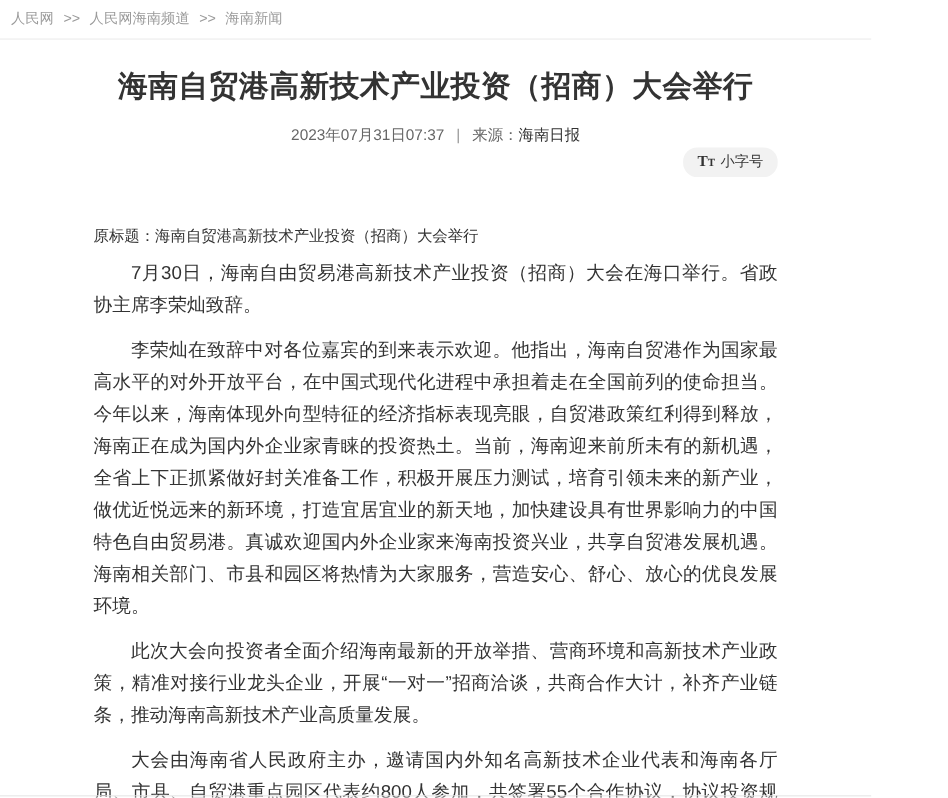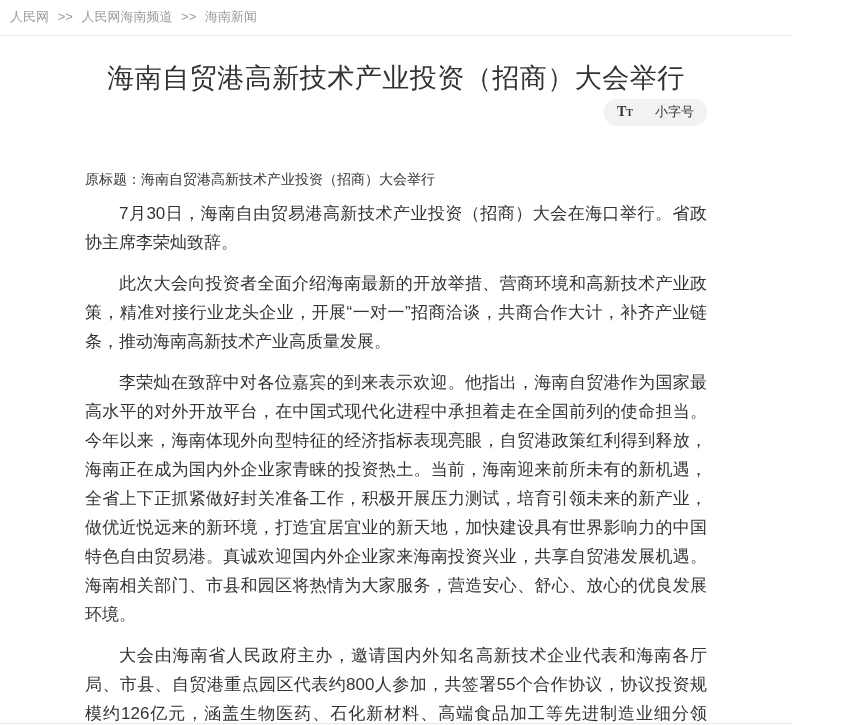--- a/index.html
+++ b/index.html
@@ -25,21 +25,21 @@
   }
   .breadcrumb .sep { margin: 0 5px; color: #9b9b9b; }
 
   
   .article { width: 622px; margin: 0 auto; }
 
   .article-title {
     margin-top: 24px;
     font-size: 27px;
     line-height: 37px;
-    font-weight: 400;
+    font-weight: 700;
     color: #333;
     text-align: center;
     letter-spacing: 0.5px;
   }
   .article-subtitle {
     margin-top: 9px;
     font-size: 14px;
     line-height: 20px;
     color: #666;
     text-align: center;
@@ -51,21 +51,21 @@
     color: #666;
     text-align: center;
   }
   .article-meta .meta-sep { margin: 0 7px; color: #999; }
   .article-meta .source-link { color: #333; text-decoration: none; cursor: pointer; }
 
   .toolbar { text-align: right; height: 26px; margin-top: 2px; }
   .font-size-btn {
     display: inline-flex;
     align-items: center;
-    gap: 22px;
+    gap: 5px;
     background: #f2f2f2;
     border: none;
     border-radius: 13px;
     padding: 4px 13px 5px;
     font-size: 13px;
     color: #333;
     font-family: inherit;
     cursor: pointer;
   }
   .tt-icon {
@@ -111,33 +111,38 @@
     <a>人民网海南频道</a>
     <span class="sep">&gt;&gt;</span>
     <a>海南新闻</a>
   </div>
 
   <div class="article">
 
     <h1 class="article-title">海南自贸港高新技术产业投资（招商）大会举行</h1>
 
 
+    <div class="article-meta">
+      <span>2023年07月31日07:37</span>
+      <span class="meta-sep">|</span>
+      <span>来源：</span><a class="source-link">海南日报</a>
+    </div>
 
     <div class="toolbar">
       <button class="font-size-btn">
         <span class="tt-icon"><span class="t-big">T</span><span class="t-small">T</span></span>
         <span>小字号</span>
       </button>
     </div>
 
     <div class="article-body">
       <p class="orig-title">原标题：海南自贸港高新技术产业投资（招商）大会举行</p>
       <p class="para">7月30日，海南自由贸易港高新技术产业投资（招商）大会在海口举行。省政协主席李荣灿致辞。</p>
+      <p class="para">李荣灿在致辞中对各位嘉宾的到来表示欢迎。他指出，海南自贸港作为国家最高水平的对外开放平台，在中国式现代化进程中承担着走在全国前列的使命担当。今年以来，海南体现外向型特征的经济指标表现亮眼，自贸港政策红利得到释放，海南正在成为国内外企业家青睐的投资热土。当前，海南迎来前所未有的新机遇，全省上下正抓紧做好封关准备工作，积极开展压力测试，培育引领未来的新产业，做优近悦远来的新环境，打造宜居宜业的新天地，加快建设具有世界影响力的中国特色自由贸易港。真诚欢迎国内外企业家来海南投资兴业，共享自贸港发展机遇。海南相关部门、市县和园区将热情为大家服务，营造安心、舒心、放心的优良发展环境。</p>
       <p class="para">此次大会向投资者全面介绍海南最新的开放举措、营商环境和高新技术产业政策，精准对接行业龙头企业，开展“一对一”招商洽谈，共商合作大计，补齐产业链条，推动海南高新技术产业高质量发展。</p>
-      <p class="para">李荣灿在致辞中对各位嘉宾的到来表示欢迎。他指出，海南自贸港作为国家最高水平的对外开放平台，在中国式现代化进程中承担着走在全国前列的使命担当。今年以来，海南体现外向型特征的经济指标表现亮眼，自贸港政策红利得到释放，海南正在成为国内外企业家青睐的投资热土。当前，海南迎来前所未有的新机遇，全省上下正抓紧做好封关准备工作，积极开展压力测试，培育引领未来的新产业，做优近悦远来的新环境，打造宜居宜业的新天地，加快建设具有世界影响力的中国特色自由贸易港。真诚欢迎国内外企业家来海南投资兴业，共享自贸港发展机遇。海南相关部门、市县和园区将热情为大家服务，营造安心、舒心、放心的优良发展环境。</p>
       <p class="para">大会由海南省人民政府主办，邀请国内外知名高新技术企业代表和海南各厅局、市县、自贸港重点园区代表约800人参加，共签署55个合作协议，协议投资规模约126亿元，涵盖生物医药、石化新材料、高端食品加工等先进制造业细分领域。</p>
 
     </div>
 
   </div>
 
   <div class="bottom-line"></div>
 
 </div>
 

